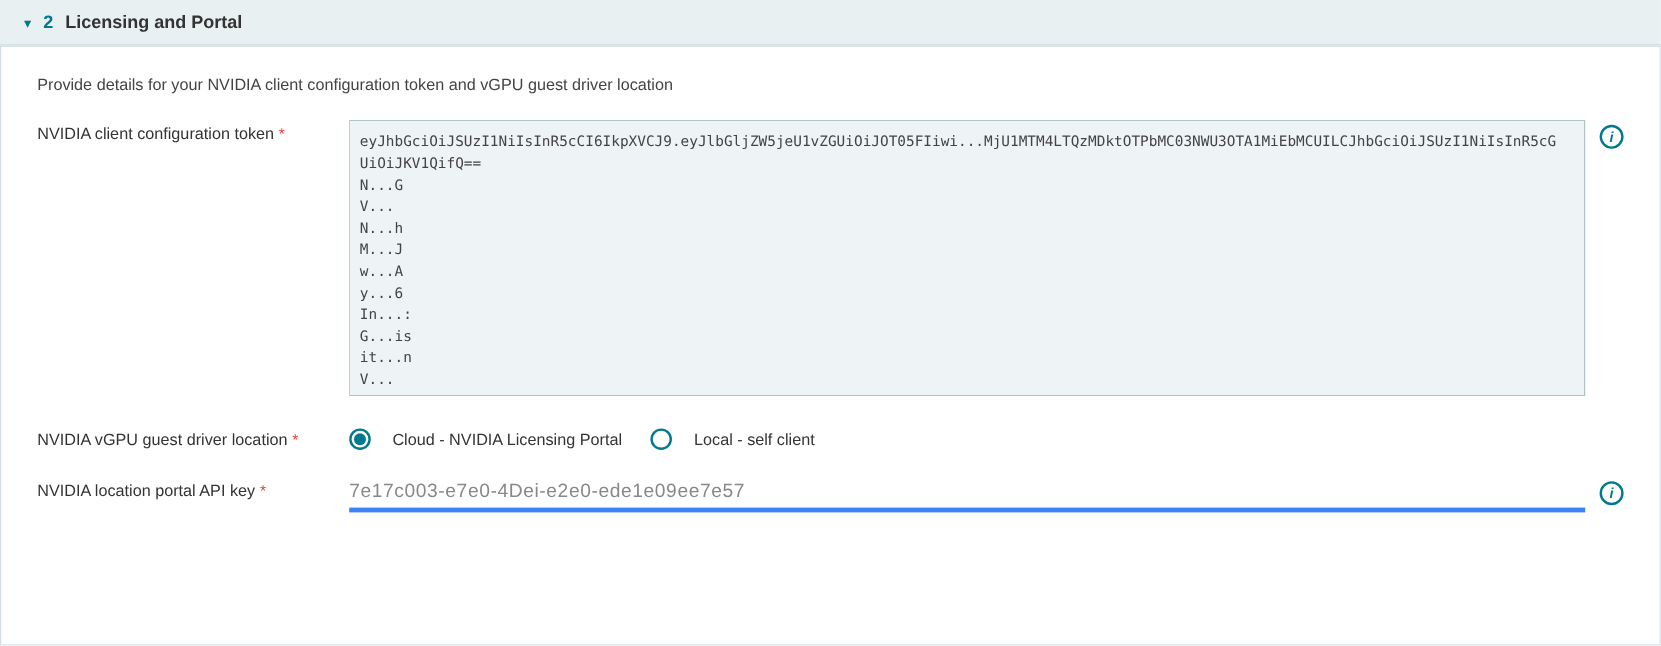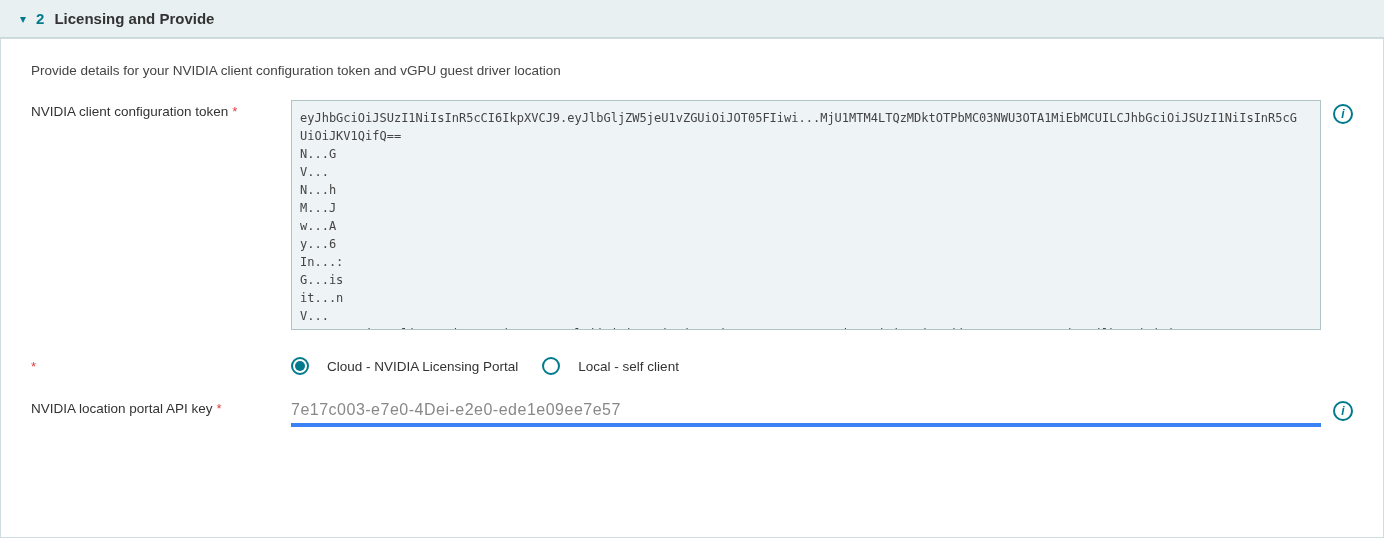--- a/index.html
+++ b/index.html
@@ -196,21 +196,21 @@
     }
   </style>
 </head>
 <body>
 
 <div class="page-wrapper">
 
   <div class="section-header">
     <span class="section-header-chevron">▾</span>
     <span class="section-number">2</span>
-    <span class="section-title">Licensing and Provide</span>
+    <span class="section-title">Licensing and Portal</span>
   </div>
 
   <div class="section-body">
 
     
     <div class="description">Provide details for your NVIDIA client configuration token and vGPU guest driver location</div>
 
     
     <div class="form-group">
       <div class="form-label">
@@ -232,20 +232,21 @@
 V...
 MDISNTEZNjMOWFliNTE2RitWYTZMjJSMSGVHNElyiimimiNWEZiHNjNZZMjuHYZNHMIXYTAZZWHiGIMDiIiNIMiwOWiiwNOVHTOSIMDISNjE4ZjlhNZNiMiNjRY2gyN2I</textarea>
         </div>
         <div class="info-icon">i</div>
       </div>
     </div>
 
     
     <div class="form-group">
       <div class="form-label">
+        <span>NVIDIA vGPU guest driver location</span>
         <span class="required-star">*</span>
       </div>
       <div class="form-control-area">
         <div class="radio-group">
           <label class="radio-option">
             <div class="radio-input checked"></div>
             <span class="radio-label">Cloud - NVIDIA Licensing Portal</span>
           </label>
           <label class="radio-option">
             <div class="radio-input"></div>

